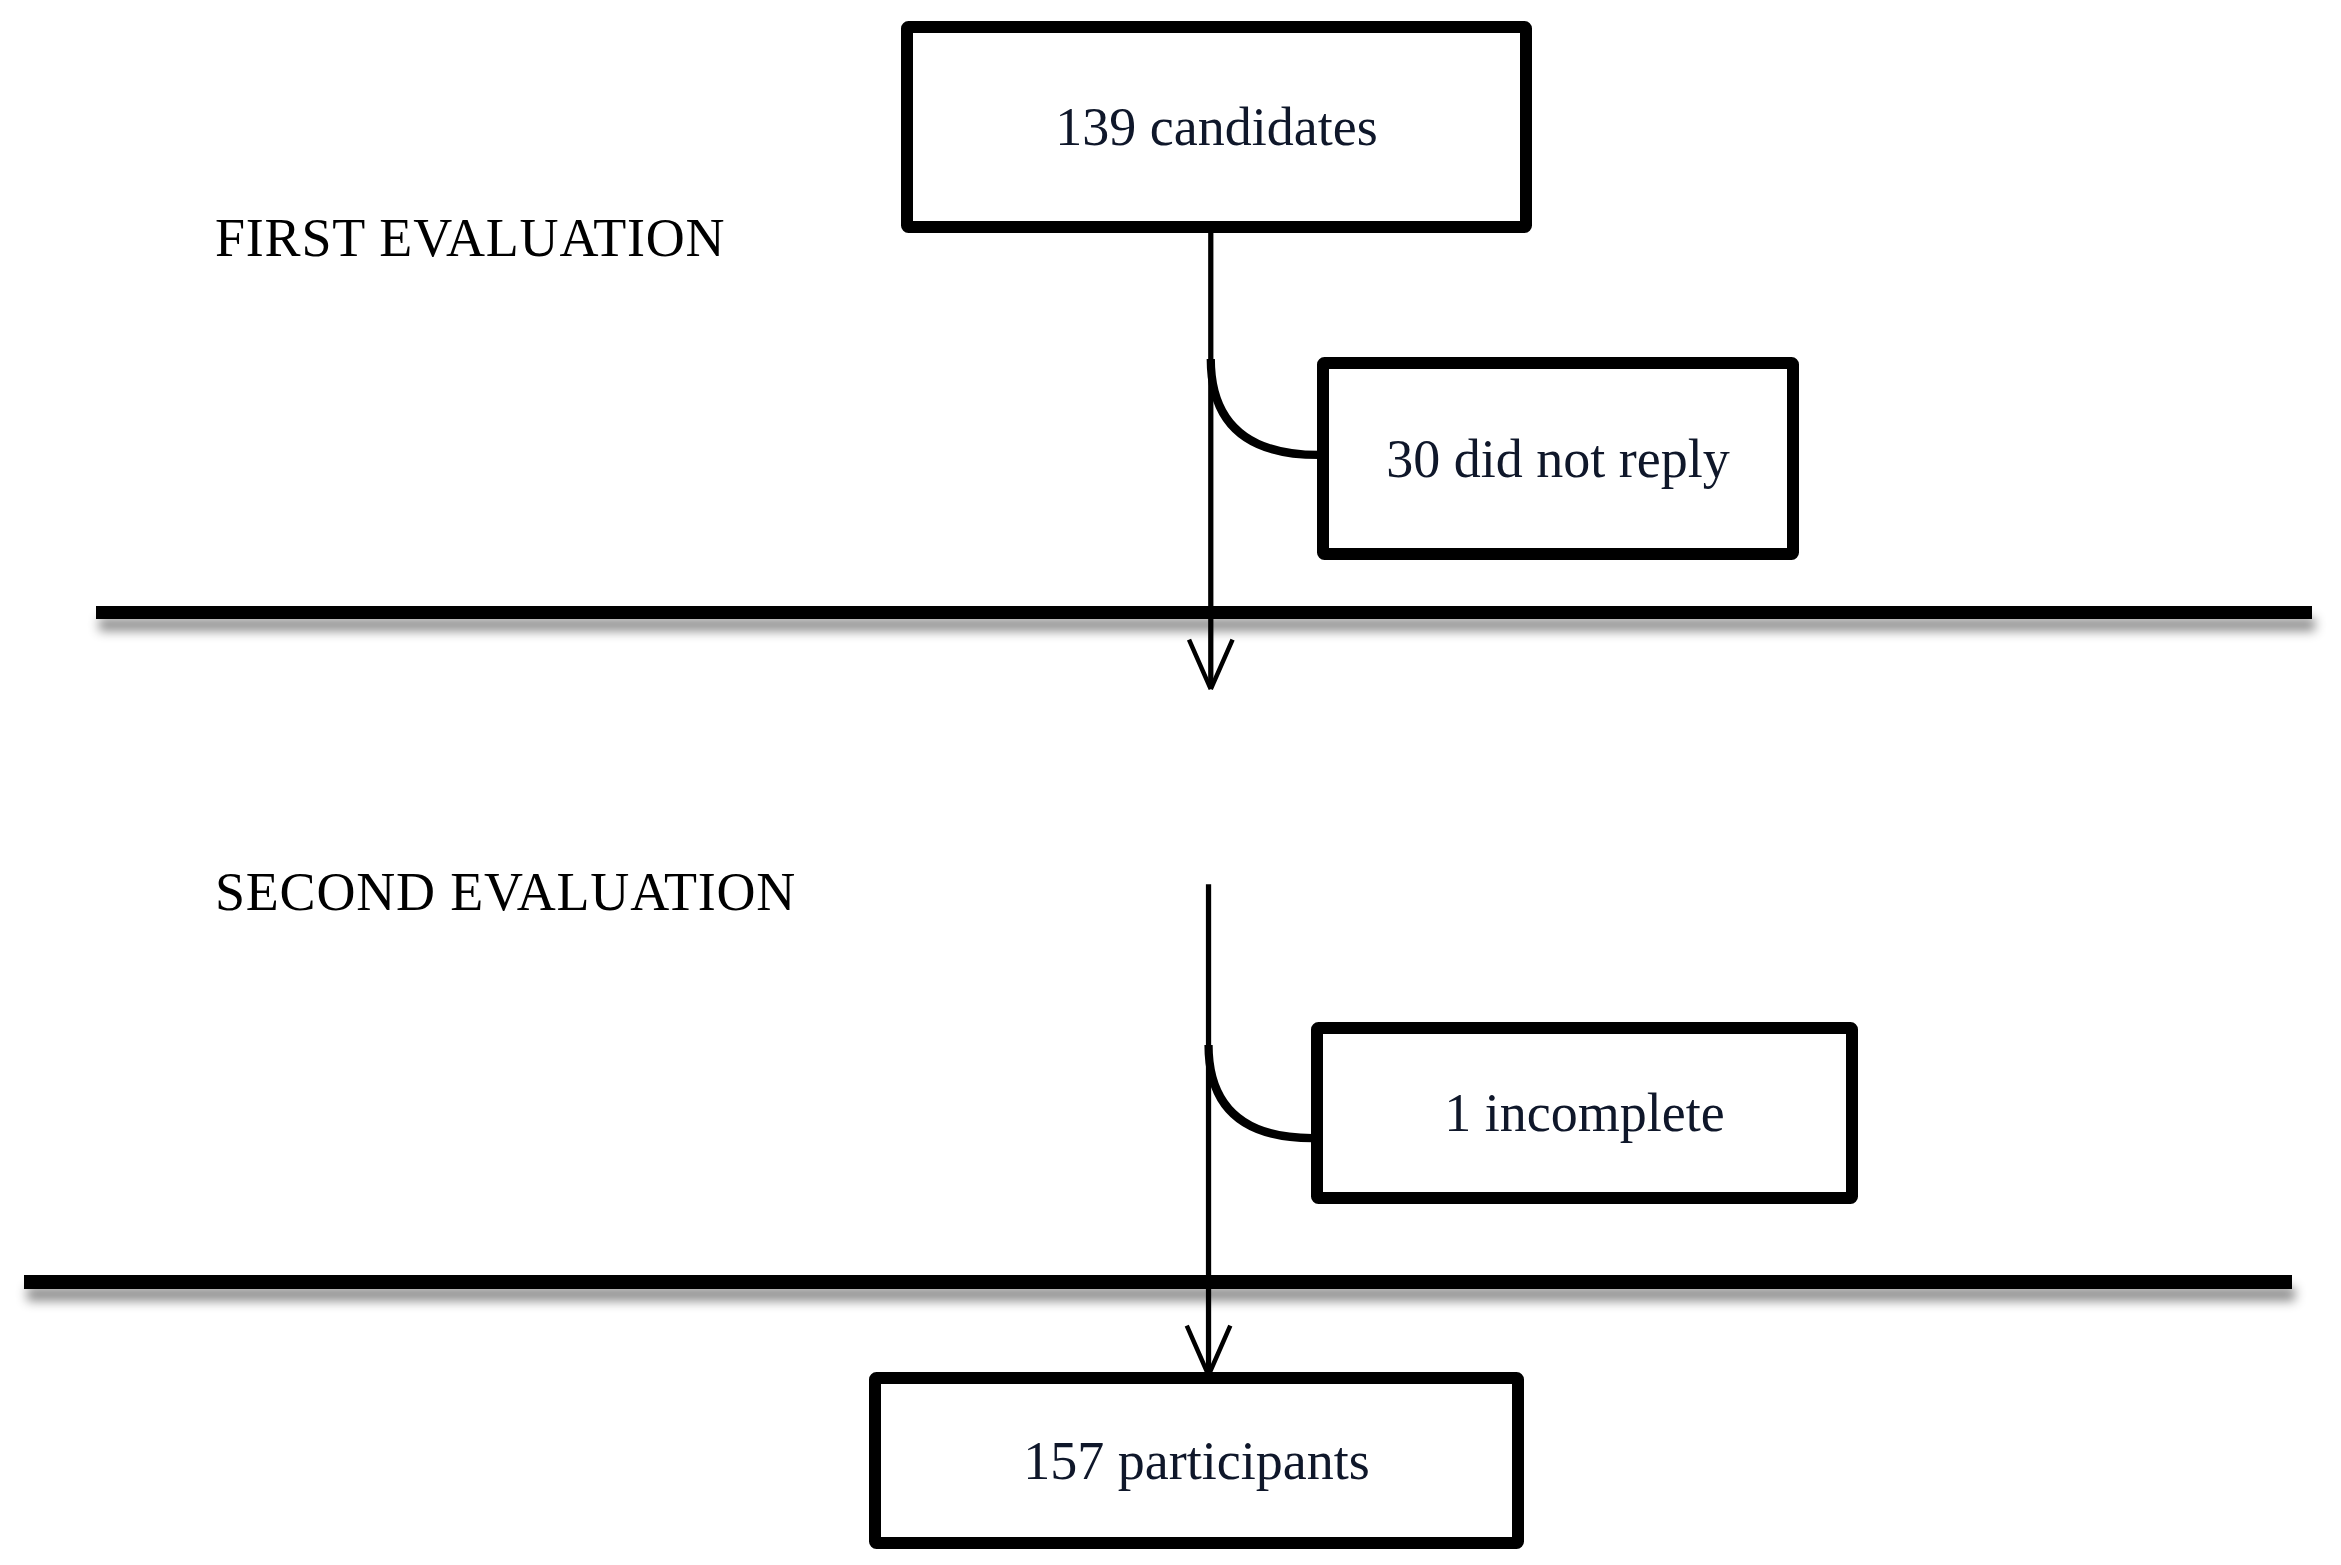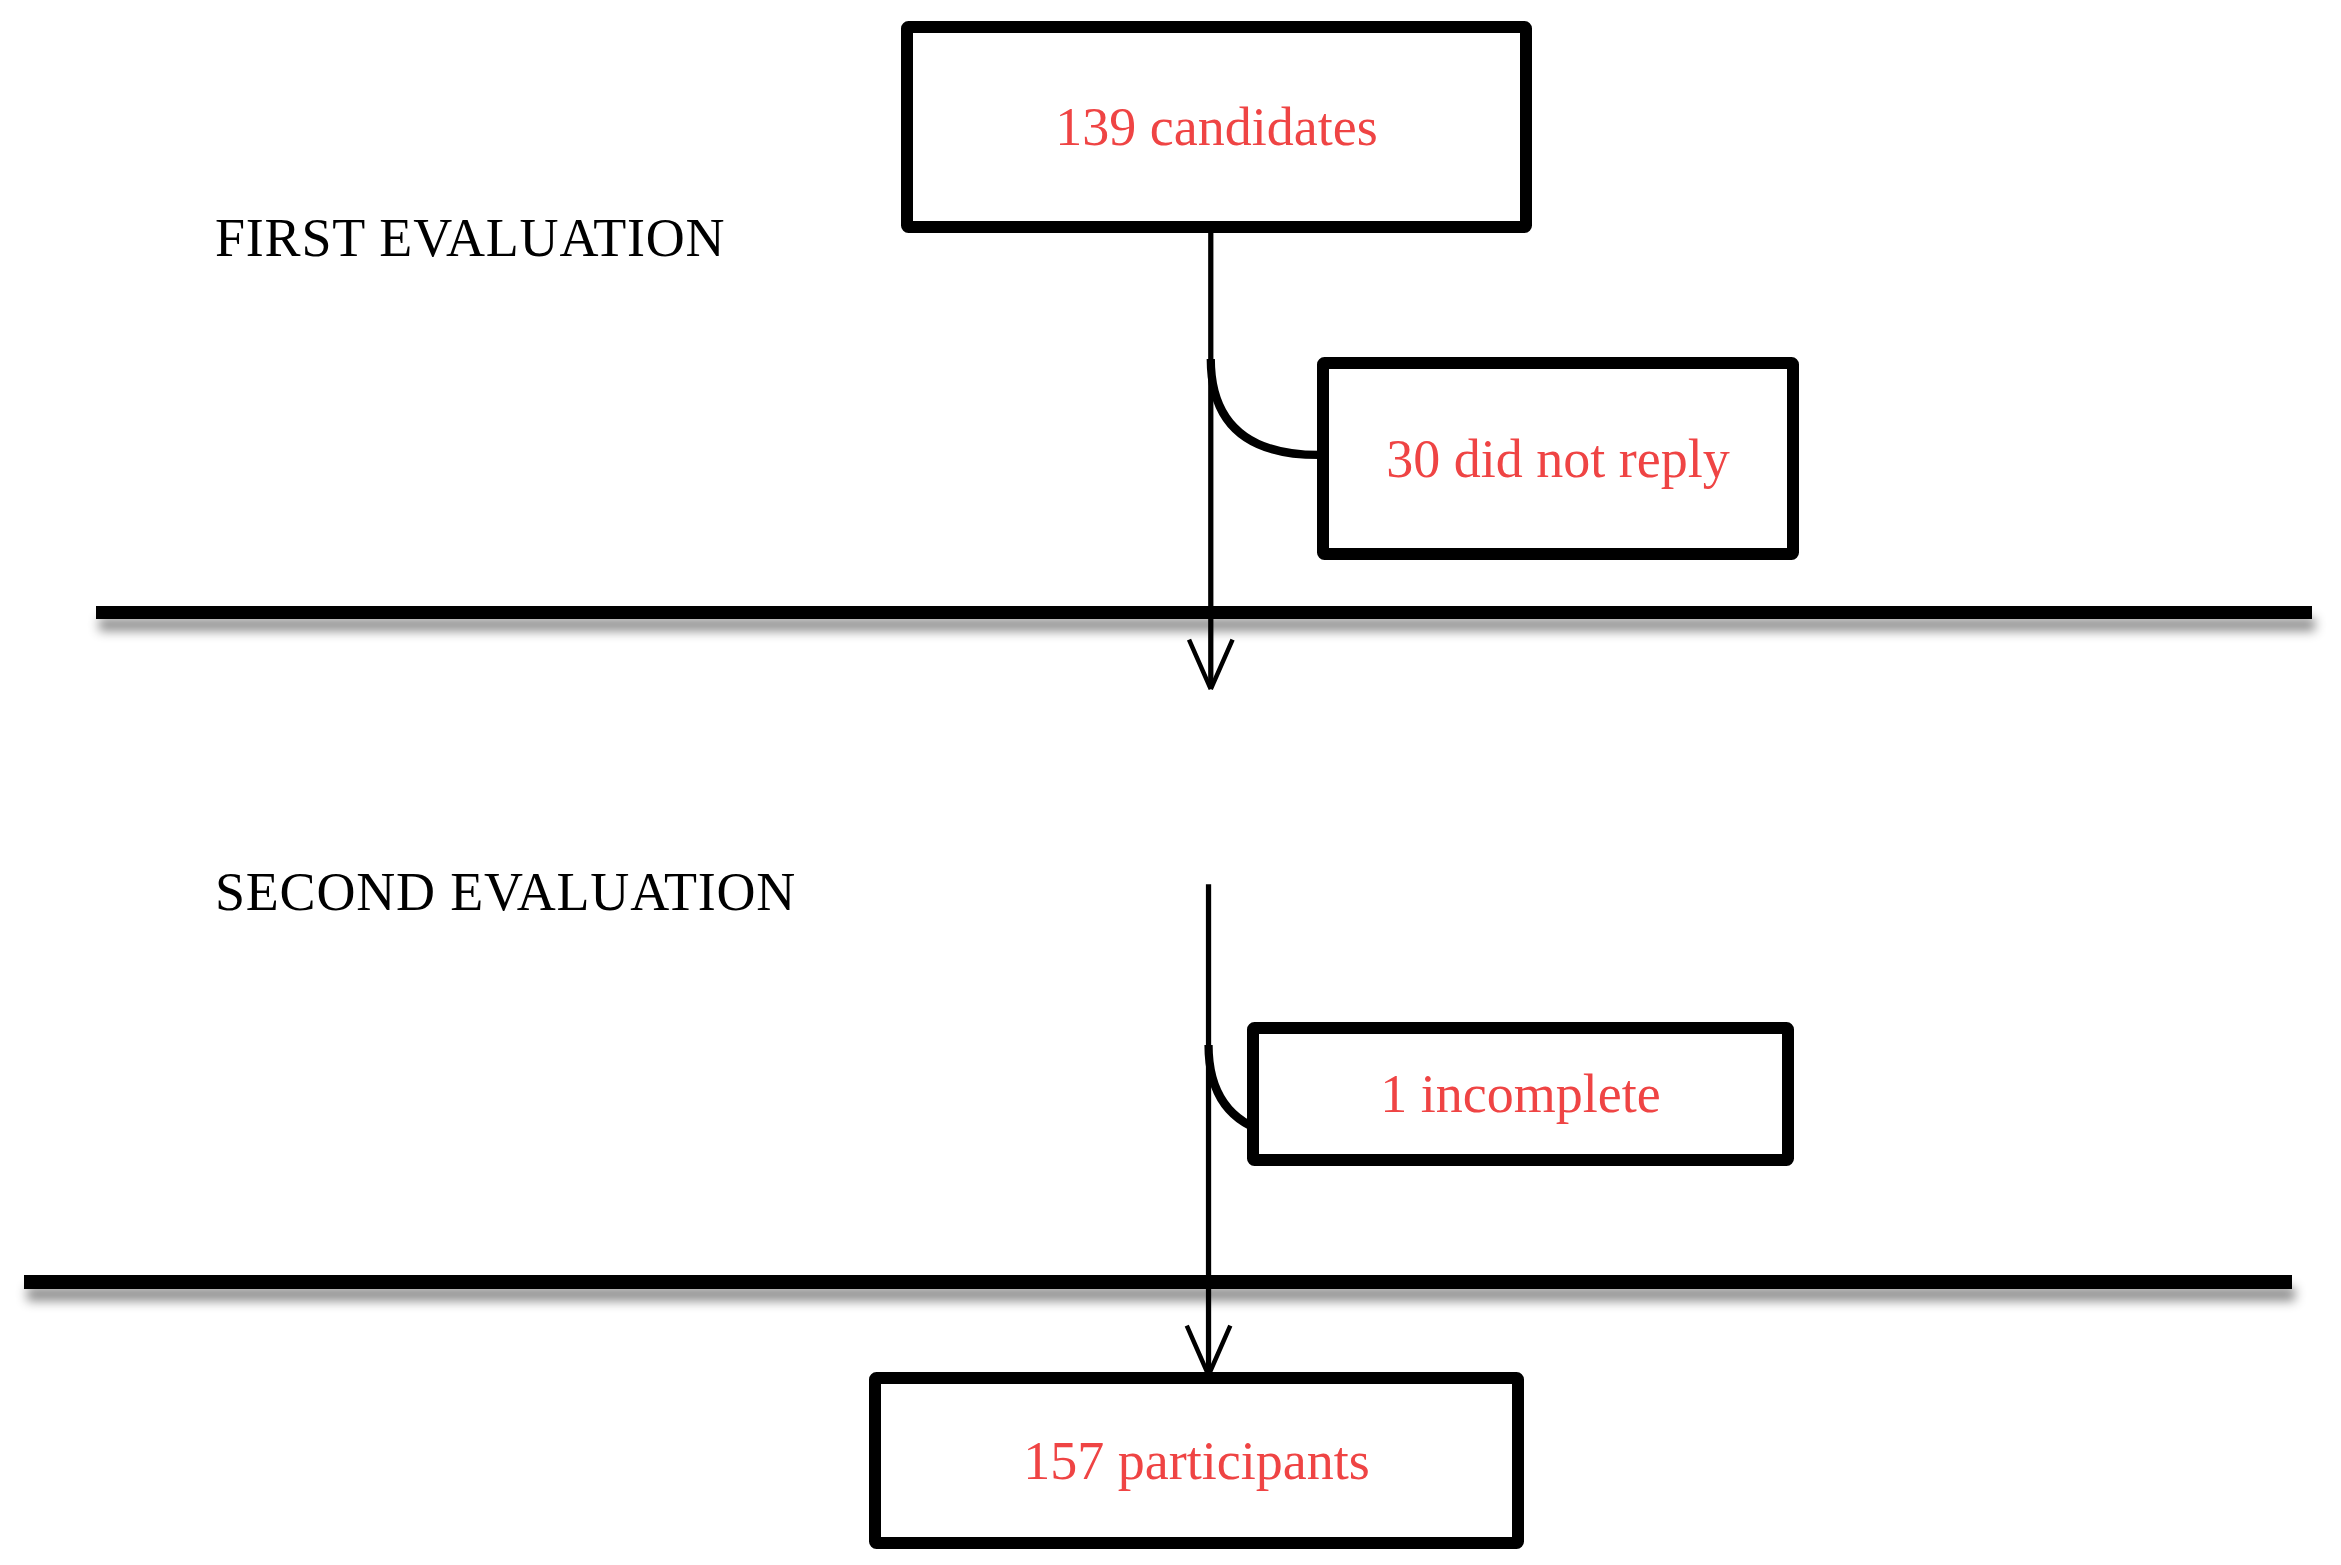--- a/index.html
+++ b/index.html
@@ -21,21 +21,21 @@
     box-sizing: border-box;
     border: 12.8px solid #000000;
     border-radius: 7.5px;
     background: #ffffff;
     display: flex;
     align-items: center;
     justify-content: center;
     font-size: 54px;
     line-height: 1;
     text-align: center;
-    color: #ef4444;
+    color: #0f172a;
     z-index: 3;
   }
   .phase-label {
     position: absolute;
     font-size: 54px;
     line-height: 1;
     letter-spacing: 0.8px;
     white-space: nowrap;
     color: #000000;
     z-index: 3;
@@ -50,21 +50,21 @@
   #connector-layer {
     position: absolute;
     left: 0;
     top: 0;
     z-index: 1;
   }
   
   #box-candidates          { left: 901px; top: 21px;   width: 631px; height: 212px; }
   #box-not-replied         { left: 1317px; top: 357px;  width: 482px; height: 203px; border-width: 12px; }
   #box-participants-second { left: 890px; top: 704px;  width: 636px; height: 180px; }
-  #box-incomplete          { left: 1247px; top: 1022px; width: 547px; height: 144px; border-width: 12px; }
+  #box-incomplete          { left: 1311px; top: 1022px; width: 547px; height: 182px; border-width: 12px; }
   #box-participants-final  { left: 869px; top: 1372px; width: 655px; height: 177px; }
   
   #label-first-evaluation  { left: 167px; top: 211px; }
   #label-second-evaluation { left: 167px; top: 865px; }
   
   #divider-first  { left: 96px; top: 606px;  width: 2216px; height: 12.8px; }
   #divider-second { left: 24px;  top: 1275px; width: 2268px; height: 14.3px; }
 </style>
 </head>
 <body>

